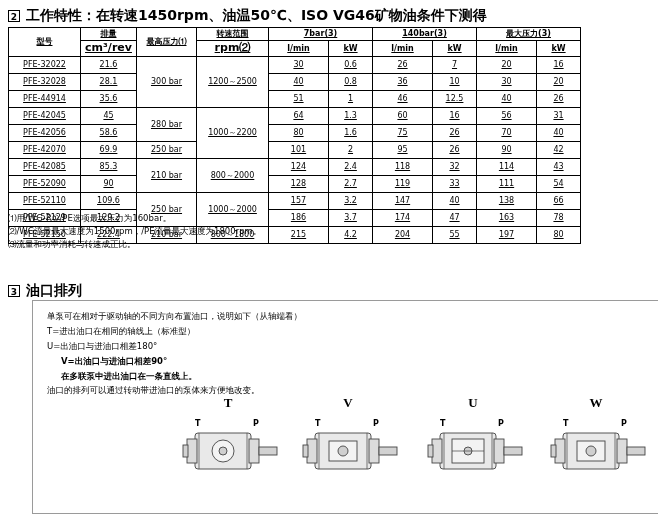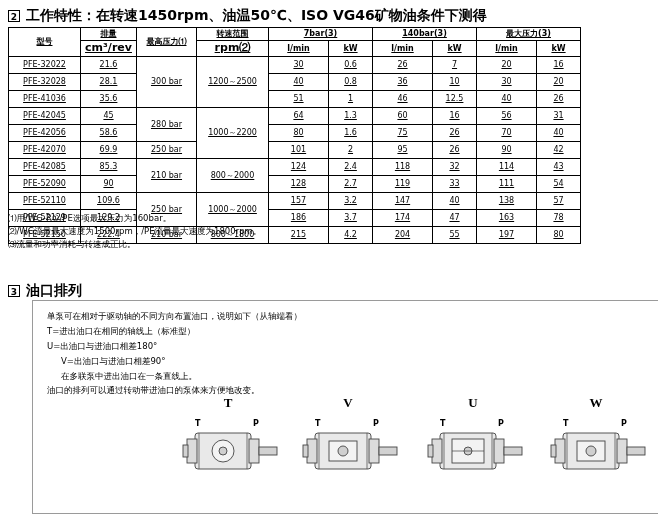--- a/index.html
+++ b/index.html
@@ -104,21 +104,21 @@
     margin-left: 24px;
   }
   .panel-text {
     position: absolute;
     left: 14px;
     top: 8px;
     font-size: 8.5px;
     line-height: 1.75;
   }
   .panel-text div { white-space: nowrap; }
-  .indent { padding-left: 14px; }
+  .indent { padding-left: 14px; font-weight: bold; }
 
   
   .pumps {
     position: absolute;
     left: 140px;
     top: 110px;
     width: 490px;
     height: 96px;
   }
   .pump {
@@ -205,21 +205,21 @@
           <td>PFE-32028</td>
           <td>28.1</td>
           <td>40</td>
           <td>0.8</td>
           <td>36</td>
           <td>10</td>
           <td>30</td>
           <td>20</td>
         </tr>
         <tr>
-          <td>PFE-41036</td>
+          <td>PFE-44914</td>
           <td>35.6</td>
           <td>51</td>
           <td>1</td>
           <td>46</td>
           <td>12.5</td>
           <td>40</td>
           <td>26</td>
         </tr>
         <tr>
           <td>PFE-42045</td>
@@ -279,21 +279,21 @@
         <tr>
           <td>PFE-52110</td>
           <td>109.6</td>
           <td rowspan="2">250 bar</td>
           <td rowspan="2">1000～2000</td>
           <td>157</td>
           <td>3.2</td>
           <td>147</td>
           <td>40</td>
           <td>138</td>
-          <td>57</td>
+          <td>66</td>
         </tr>
         <tr>
           <td>PFE-52129</td>
           <td>129.2</td>
           <td>186</td>
           <td>3.7</td>
           <td>174</td>
           <td>47</td>
           <td>163</td>
           <td>78</td>

